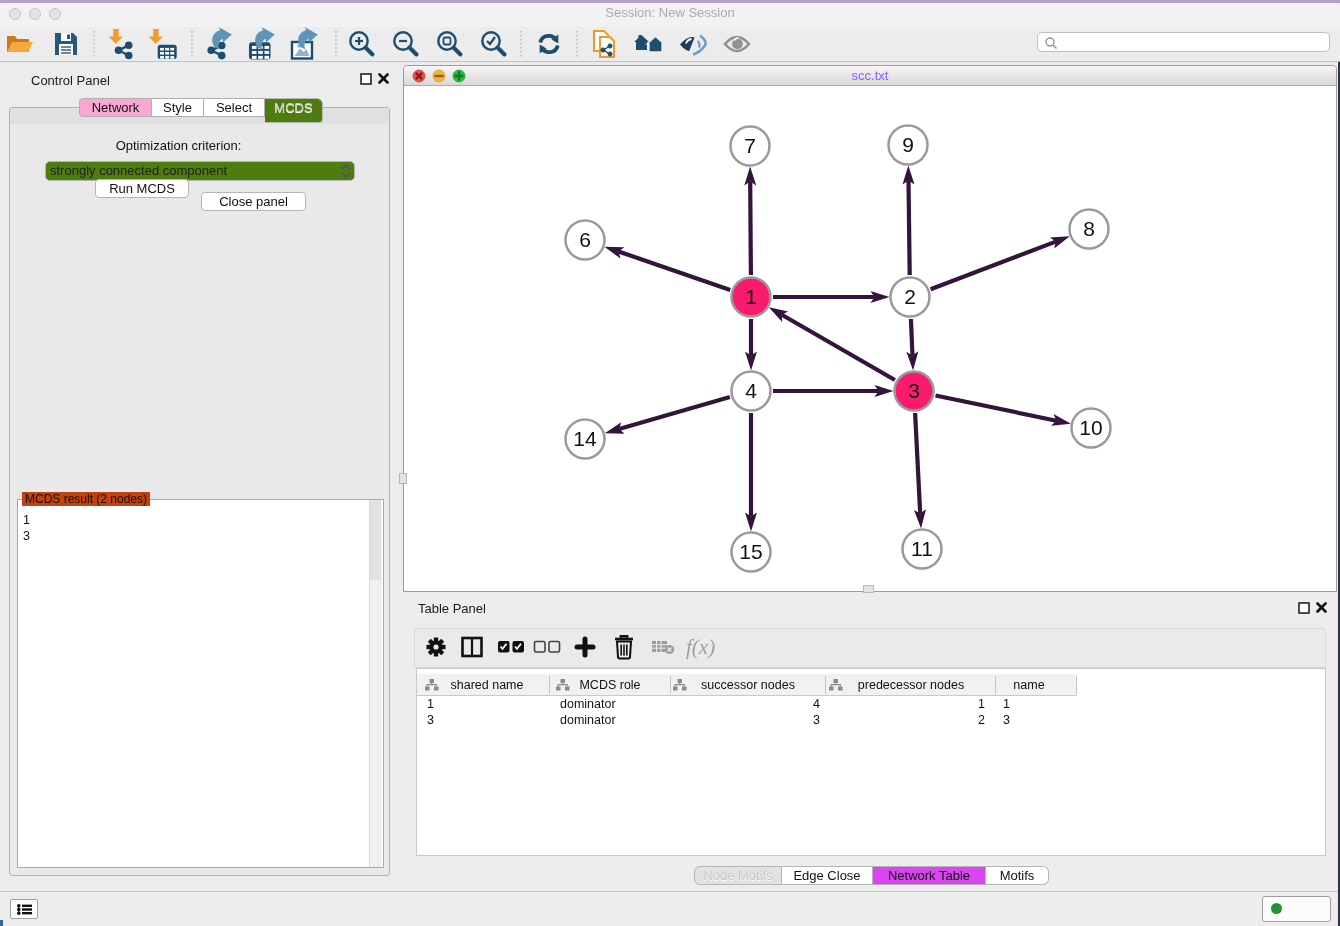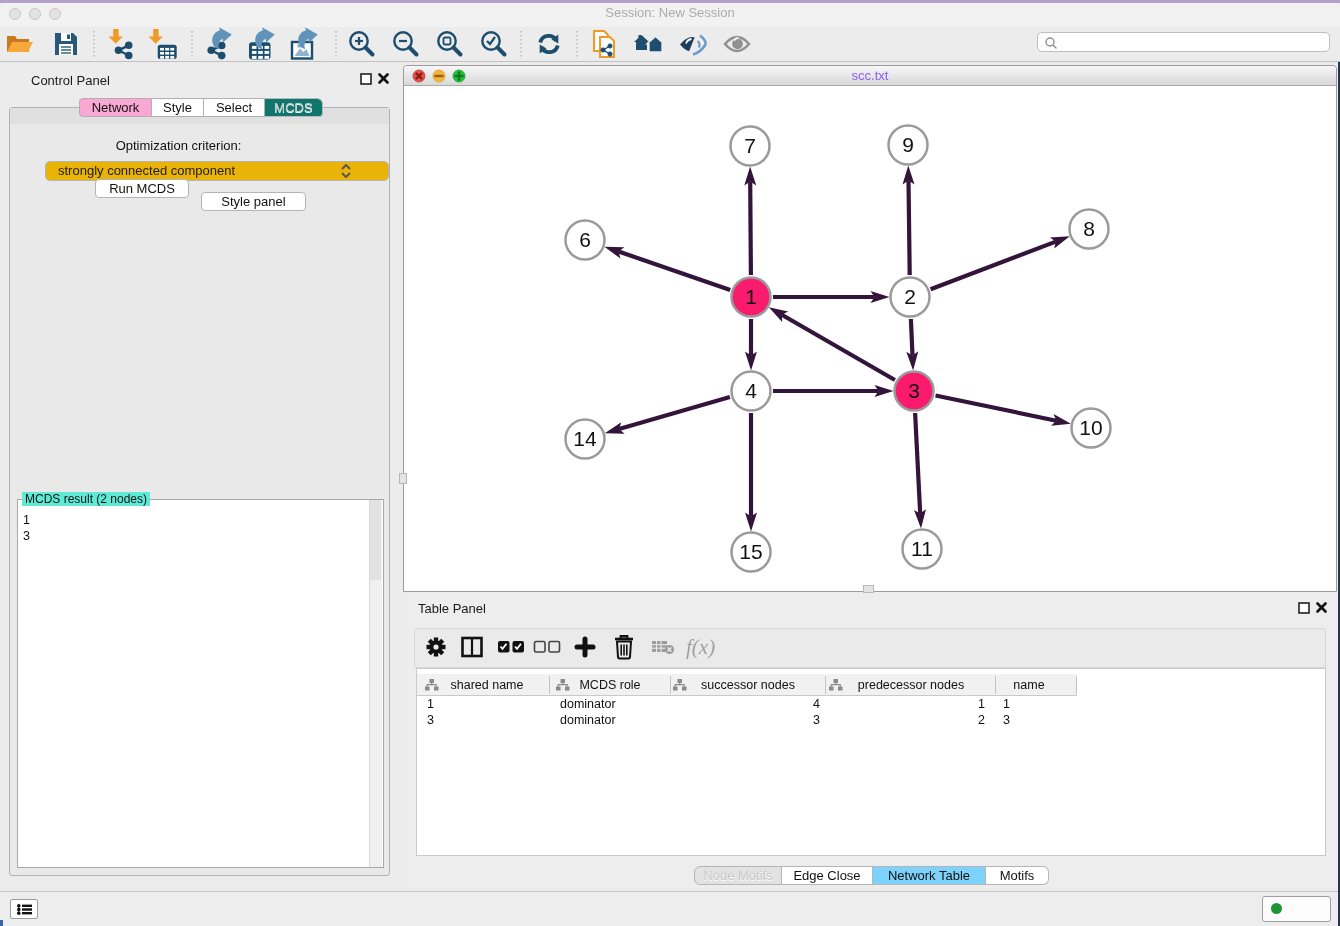--- a/index.html
+++ b/index.html
@@ -198,35 +198,35 @@
       <line x1="27.5" y1="1.5" x2="19.5" y2="9.5"></line>
     </g>
 </svg>
 
 <div class="abs" style="left:9px;top:107px;width:381px;height:769px;background:#e9e9e9;border:1px solid #b2b2b2;border-radius:3px;"></div>
 <div class="abs" style="left:10px;top:108px;width:379px;height:16px;background:#e0e0e0;"></div>
 
 <div class="abs" style="left:79px;top:98px;width:73px;height:19px;background:#f9a8d4;border:1px solid #b0b0b0;border-radius:4px 0 0 4px;font-size:13px;text-align:center;line-height:18px;color:#111;">Network</div>
 <div class="abs" style="left:152px;top:98px;width:52px;height:19px;background:#fff;border:1px solid #b0b0b0;border-left:none;font-size:13px;text-align:center;line-height:18px;color:#111;">Style</div>
 <div class="abs" style="left:204px;top:98px;width:61px;height:19px;background:#fff;border:1px solid #b0b0b0;border-left:none;font-size:13px;text-align:center;line-height:18px;color:#111;">Select</div>
-<div class="abs" style="left:265px;top:98px;width:58px;height:19px;background:#0f766e;border:1px solid #b9b9b9;border-left:none;border-radius:0 6px 4px 0;font-size:13px;text-align:center;line-height:18px;color:#ccc;text-shadow:0 1px 0 #fff;">MCDS</div>
+<div class="abs" style="left:265px;top:98px;width:58px;height:25px;background:#4d7c0f;border:1px solid #b9b9b9;border-left:none;border-radius:0 6px 4px 0;font-size:13px;text-align:center;line-height:18px;color:#ccc;text-shadow:0 1px 0 #fff;">MCDS</div>
 
 <div class="abs" style="left:9px;top:138px;width:339px;text-align:center;font-size:13px;color:#111;">Optimization criterion:</div>
-<div class="abs" style="left:45px;top:161px;width:344px;height:20px;background:#eab308;border:1px solid #b5b5b5;border-radius:5px;font-size:13px;color:#222;line-height:18px;padding-left:12px;">strongly connected component</div>
+<div class="abs" style="left:45px;top:161px;width:310px;height:20px;background:#4d7c0f;border:1px solid #b5b5b5;border-radius:5px;font-size:13px;color:#222;line-height:18px;padding-left:4px;">strongly connected component</div>
 <svg class="abs" style="left:340px;top:164px;" width="12" height="14" viewBox="0 0 12 14">
  <path d="M2 5 L6 1 L10 5" fill="none" stroke="#555" stroke-width="1.8" stroke-linejoin="round"></path>
  <path d="M2 9 L6 13 L10 9" fill="none" stroke="#555" stroke-width="1.8" stroke-linejoin="round"></path>
 </svg>
 <div class="abs" style="left:95px;top:179px;width:94px;height:19px;background:#fff;border:1px solid #b5b5b5;border-radius:4px;font-size:13px;text-align:center;line-height:18px;color:#111;">Run MCDS</div>
-<div class="abs" style="left:201px;top:192px;width:105px;height:19px;background:#fff;border:1px solid #b5b5b5;border-radius:4px;font-size:13px;text-align:center;line-height:18px;color:#111;">Style panel</div>
+<div class="abs" style="left:201px;top:192px;width:105px;height:19px;background:#fff;border:1px solid #b5b5b5;border-radius:4px;font-size:13px;text-align:center;line-height:18px;color:#111;">Close panel</div>
 
 <div class="abs" style="left:17px;top:499px;width:367px;height:369px;background:#fff;border:1px solid #a8a8a8;"></div>
 <div class="abs" style="left:369px;top:500px;width:13px;height:367px;background:#f0f0f0;border-left:1px solid #d8d8d8;"></div>
 <div class="abs" style="left:370px;top:500px;width:11px;height:80px;background:#e2e2e2;"></div>
-<div class="abs" style="left:22px;top:492px;background:#5eead4;padding:0 3px;font-size:12px;color:#111;">MCDS result (2 nodes)</div>
+<div class="abs" style="left:22px;top:492px;background:#c2410c;padding:0 3px;font-size:12px;color:#111;">MCDS result (2 nodes)</div>
 <div class="abs" style="left:23px;top:512px;font-size:12.5px;color:#111;line-height:16px;">1<br>3</div>
 
 <div class="abs" style="left:403px;top:65px;width:934px;height:527px;border:1px solid #9b9b9b;border-radius:4px 4px 0 0;background:#fff;"></div>
 <div class="abs" style="left:404px;top:66px;width:932px;height:20px;background:linear-gradient(#f7f7f7,#d8d8d8);border-bottom:1px solid #ababab;border-radius:4px 4px 0 0;"></div>
 <div class="abs" style="left:404px;top:68px;width:932px;height:16px;text-align:center;font-size:13px;font-weight:normal;color:#8b5cf6;">scc.txt</div>
 <svg class="abs" style="left:412px;top:69px;" width="54" height="14" viewBox="0 0 54 14">
  <circle cx="7" cy="7" r="6" fill="#e5504b" stroke="#b83f38" stroke-width="0.8"></circle>
  <g stroke="#871812" stroke-width="2.2" stroke-linecap="round">
       <line x1="4.5" y1="4.5" x2="9.5" y2="9.5"></line>
       <line x1="9.5" y1="4.5" x2="4.5" y2="9.5"></line>
@@ -421,21 +421,21 @@
 <div class="abs" style="left:742px;top:697px;width:78px;text-align:right;font-size:12.5px;color:#111;">4</div>
 <div class="abs" style="left:742px;top:713px;width:78px;text-align:right;font-size:12.5px;color:#111;">3</div>
 <div class="abs" style="left:910px;top:697px;width:75px;text-align:right;font-size:12.5px;color:#111;">1</div>
 <div class="abs" style="left:910px;top:713px;width:75px;text-align:right;font-size:12.5px;color:#111;">2</div>
 <div class="abs" style="left:1003px;top:697px;font-size:12.5px;color:#111;">1</div>
 <div class="abs" style="left:1003px;top:713px;font-size:12.5px;color:#111;">3</div>
 
 <div class="abs" id="btabs" style="left:694px;top:866px;height:19px;">
  <div style="position:absolute;left:0;top:0;width:88px;height:19px;background:#e2e2e2;border:1px solid #b5b5b5;border-radius:6px 0 0 6px;font-size:13px;text-align:center;line-height:18px;color:#c6c6c6;text-shadow:0 1px 0 #fff;">Node Motifs</div>
  <div style="position:absolute;left:88px;top:0;width:91px;height:19px;background:#fff;border:1px solid #b5b5b5;border-left:none;font-size:13px;text-align:center;line-height:18px;color:#111;">Edge Close</div>
- <div style="position:absolute;left:179px;top:0;width:113px;height:19px;background:#7dd3fc;border:1px solid #b5b5b5;border-left:none;font-size:13px;text-align:center;line-height:18px;color:#111;">Network Table</div>
+ <div style="position:absolute;left:179px;top:0;width:113px;height:19px;background:#d946ef;border:1px solid #b5b5b5;border-left:none;font-size:13px;text-align:center;line-height:18px;color:#111;">Network Table</div>
  <div style="position:absolute;left:292px;top:0;width:63px;height:19px;background:#fff;border:1px solid #b5b5b5;border-left:none;border-radius:0 6px 6px 0;font-size:13px;text-align:center;line-height:18px;color:#111;">Motifs</div>
 </div>
 
 <div class="abs" style="left:0;top:891px;width:1340px;height:35px;background:#ededed;border-top:1px solid #c6c6c6;"></div>
 <div class="abs" style="left:10px;top:899px;width:28px;height:20px;background:#fdfdfd;border:1px solid #9e9e9e;border-radius:2px;"></div>
 <svg class="abs" style="left:17px;top:904px;" width="15" height="11" viewBox="0 0 15 11">
  <g fill="#111">
       <circle cx="1.8" cy="1.8" r="1.8"></circle>
       <circle cx="1.8" cy="5.5" r="1.8"></circle>
       <circle cx="1.8" cy="9.2" r="1.8"></circle>

